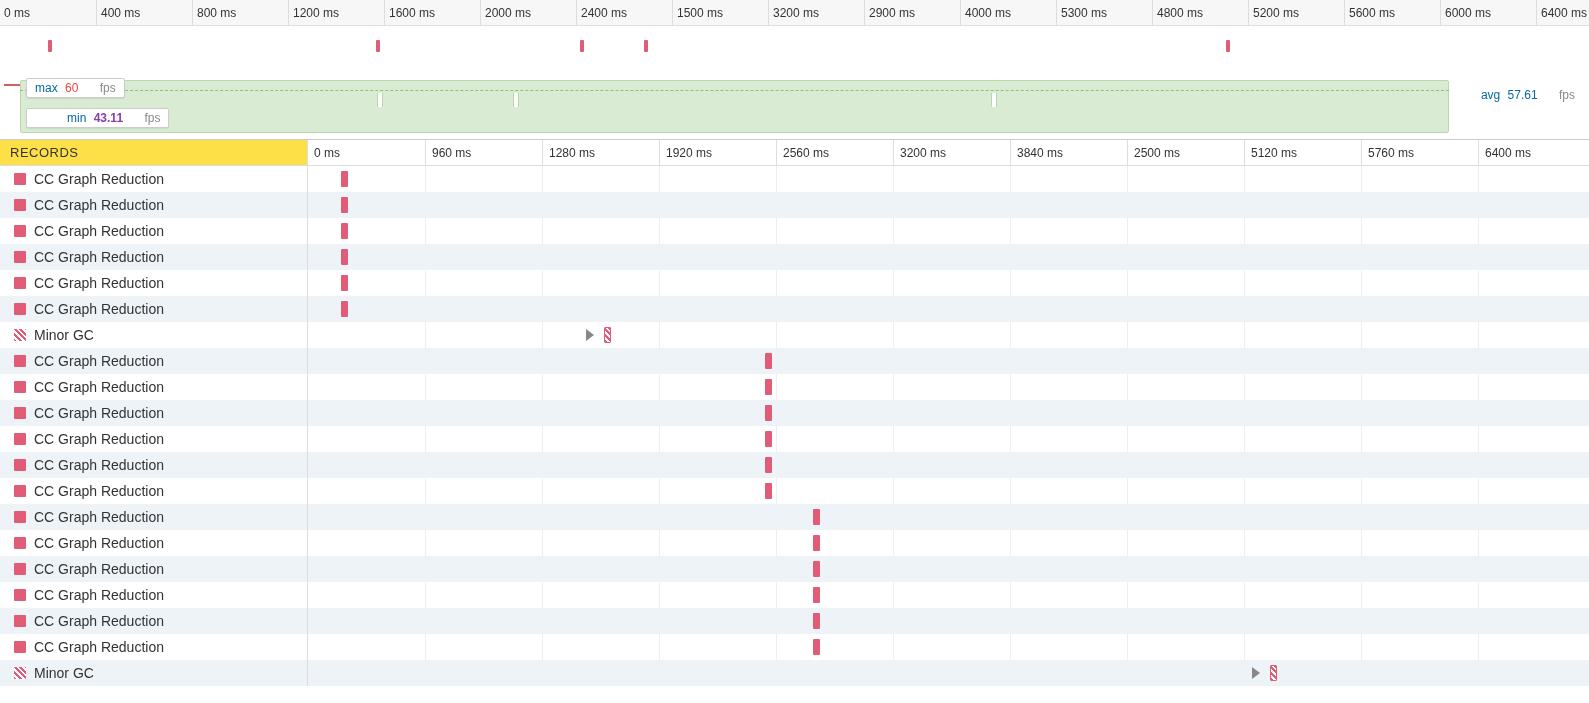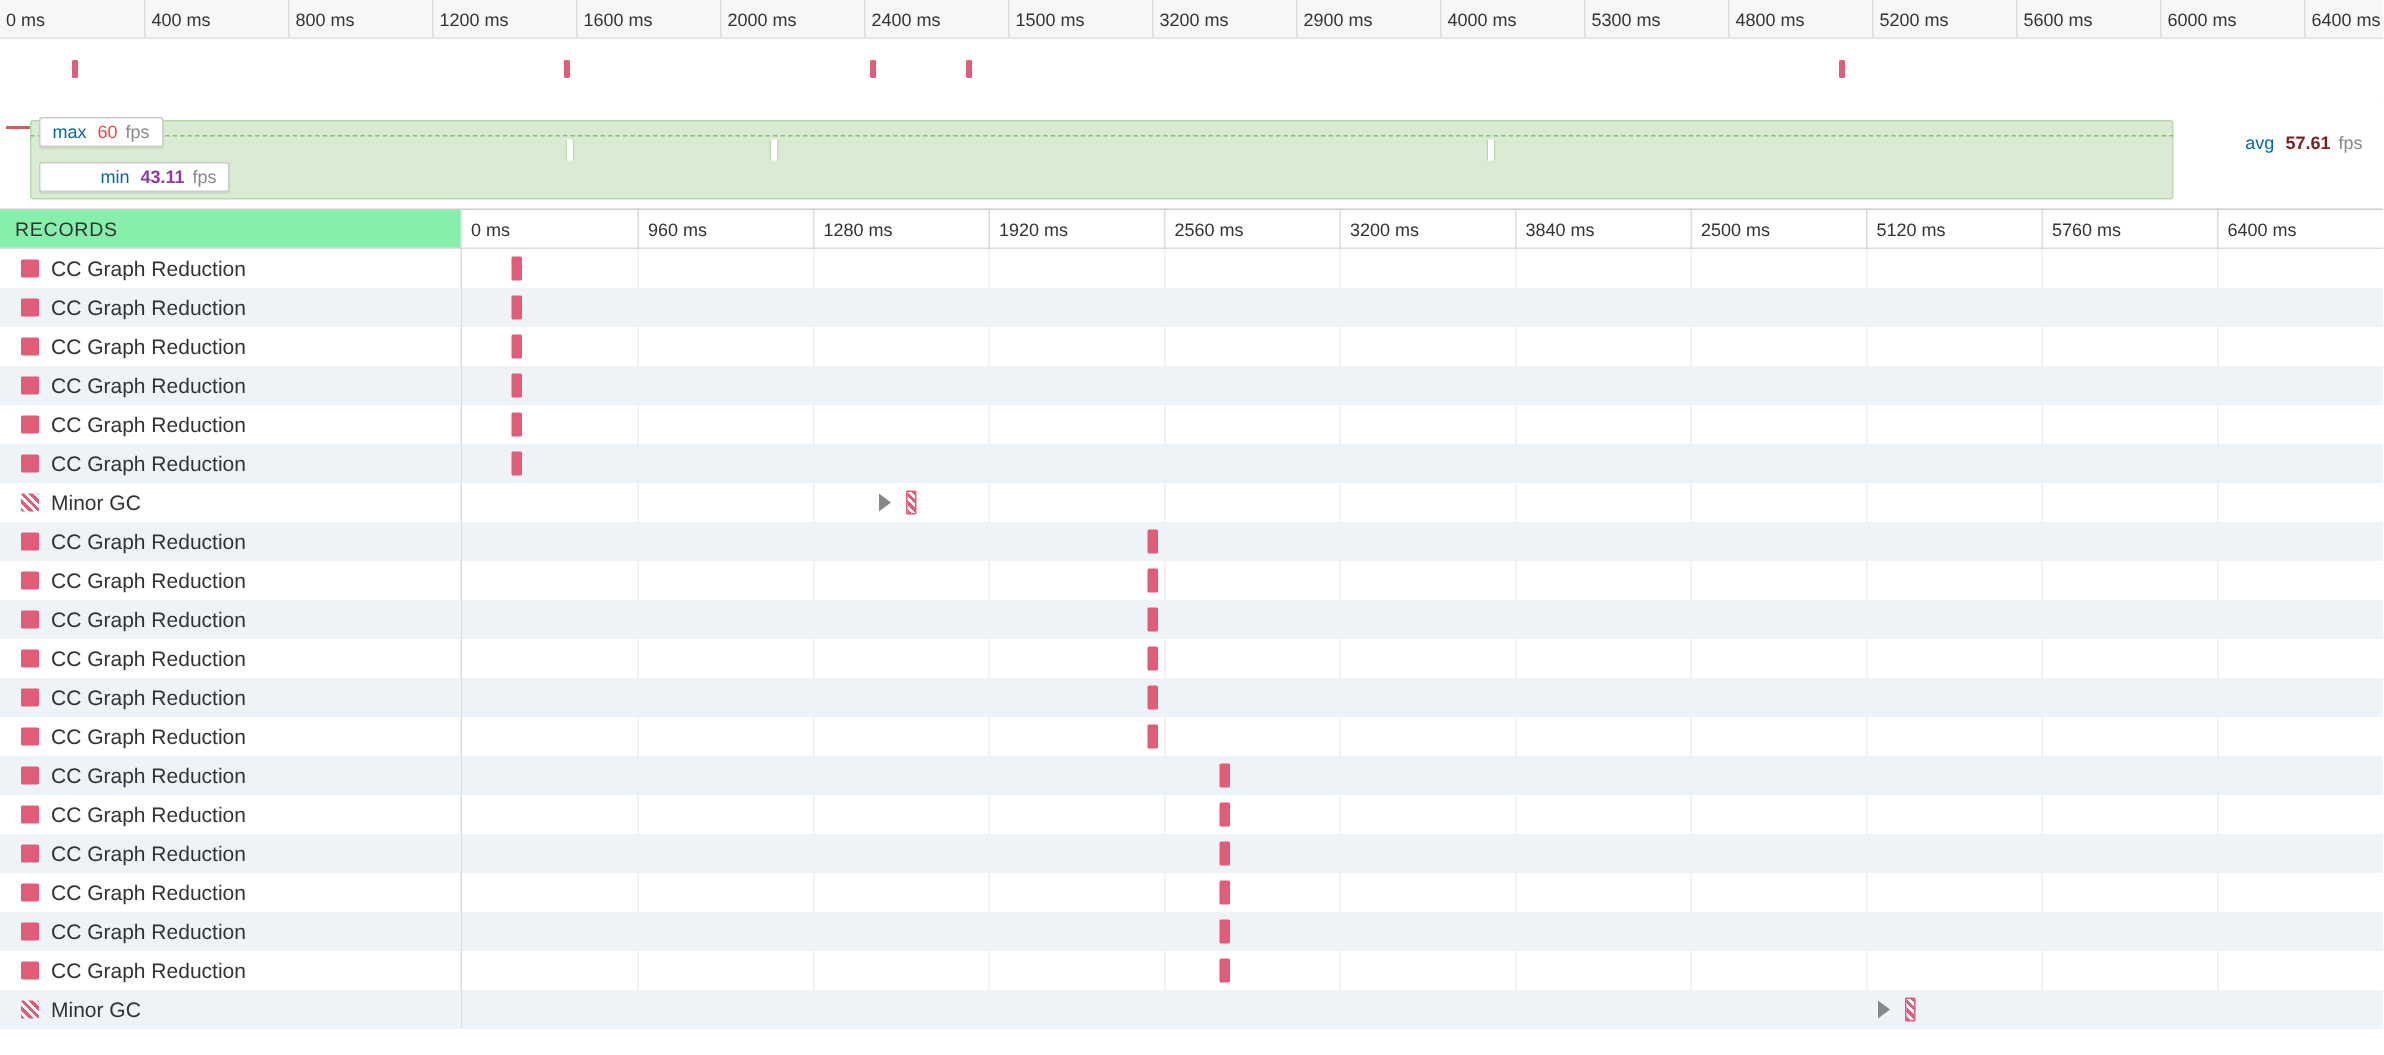--- a/index.html
+++ b/index.html
@@ -96,22 +96,22 @@
     padding: 2px 8px;
     font-size: 12px;
     white-space: nowrap;
     box-shadow: 0 1px 1px rgba(0,0,0,0.08);
   }
   .fps-badge.max { left: 26px; top: 10px; }
   .fps-badge.min { left: 26px; top: 40px; padding-left: 40px; }
   .fps-badge.avg { right: 6px; top: 18px; border: none; box-shadow: none; }
   .fps-val-green { color: #ef4444; font-weight: 400; }
   .fps-val-purple{ color: #8a3da8; font-weight: 600; }
-  .fps-val-orange{ color: #7f1d1d; font-weight: 700; }
-  .fps-unit { color: #888; margin-left: 2px; }
+  .fps-val-orange{ color: #0369a1; font-weight: 400; }
+  .fps-unit { color: #888; margin-left: 18px; }
   .fps-label{ color: #0369a1; margin-right: 4px; }
 
   
   .waterfall {
     display: flex;
     flex-direction: row;
   }
   .records-col {
     width: 308px;
     flex: none;
@@ -119,21 +119,21 @@
   }
   .records-header {
     height: 26px;
     display: flex;
     align-items: center;
     padding-left: 10px;
     font-size: 13px;
     color: #333;
     letter-spacing: 0.5px;
     border-bottom: 1px solid #ddd;
-    background: #86efac;
+    background: #fde047;
   }
   .rec-row {
     height: 26px;
     display: flex;
     align-items: center;
     padding-left: 14px;
     gap: 8px;
     font-size: 14px;
     color: #333;
   }

